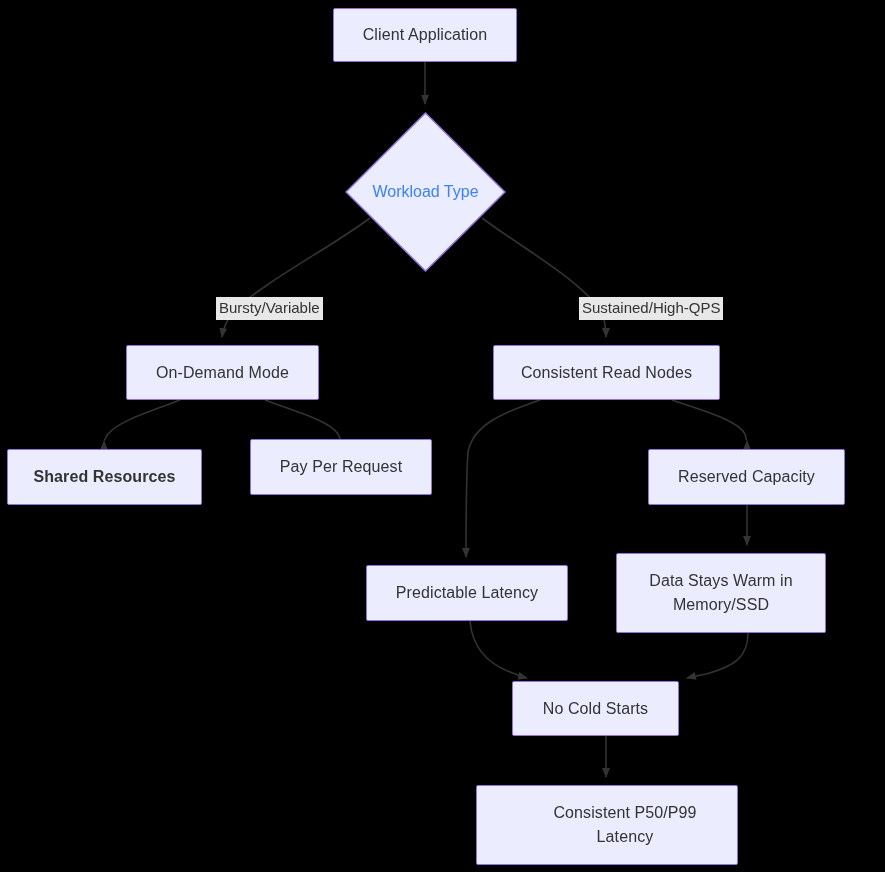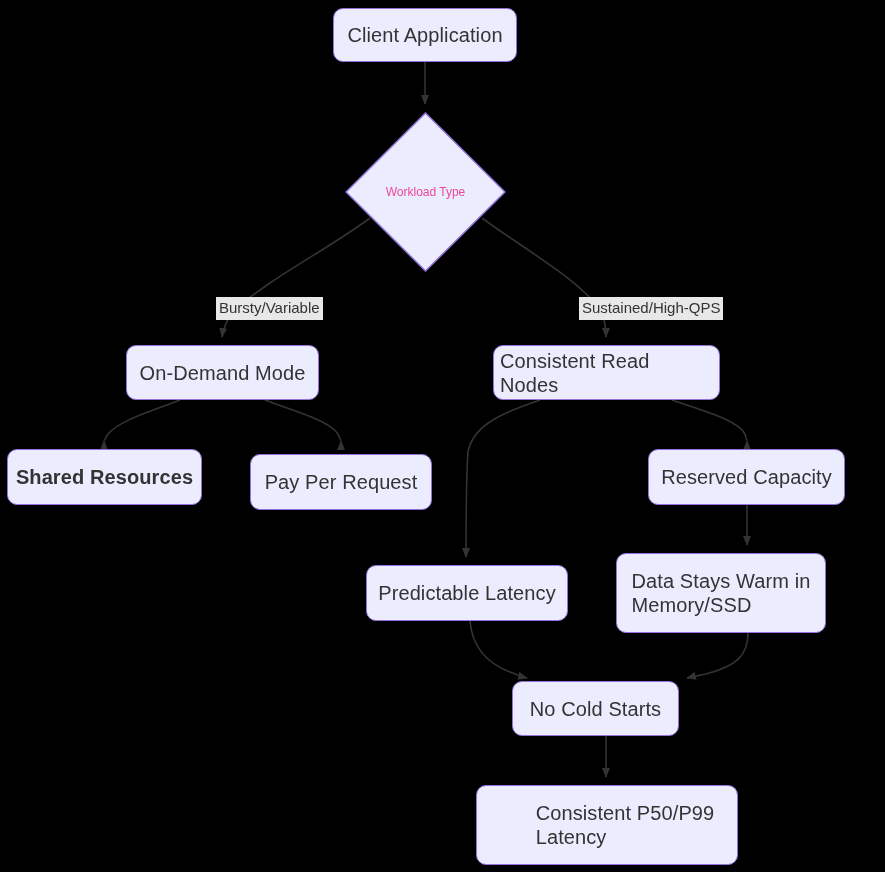--- a/index.html
+++ b/index.html
@@ -21,28 +21,28 @@
     top: 0;
     width: 885px;
     height: 872px;
     pointer-events: none;
   }
   .node {
     position: absolute;
     box-sizing: border-box;
     background: #ececff;
     border: 1px solid #9370db;
-    border-radius: 10px;
+    border-radius: 2px;
     color: #333333;
-    font-size: 20px;
+    font-size: 16px;
     line-height: 24px;
     display: flex;
     align-items: center;
     justify-content: center;
-    text-align: left;
+    text-align: center;
     letter-spacing: 0.1px;
   }
   .node-label {
     display: block;
     white-space: pre-line;
     padding: 0 6px;
   }
   .diamond {
     position: absolute;
     background: transparent;
@@ -57,22 +57,22 @@
   }
   .diamond .diamond-label {
     position: absolute;
     left: 0;
     top: 0;
     width: 100%;
     height: 100%;
     display: flex;
     align-items: center;
     justify-content: center;
-    color: #ec4899;
-    font-size: 12px;
+    color: #3b82f6;
+    font-size: 16px;
     line-height: 24px;
   }
   .edge-label {
     position: absolute;
     background: #e8e8e8;
     color: #333333;
     font-size: 15px;
     line-height: 20px;
     padding: 1px 3px;
     white-space: nowrap;
@@ -118,21 +118,21 @@
       </div>
       <div class="node" style="left: 126px; top: 345px; width: 193px; height: 55px;">
         <span class="node-label">On-Demand Mode</span>
       </div>
       <div class="node" style="left: 493px; top: 345px; width: 227px; height: 55px;">
         <span class="node-label">Consistent Read Nodes</span>
       </div>
       <div class="node" style="left: 7px; top: 449px; width: 195px; height: 56px; font-weight: bold;">
         <span class="node-label">Shared Resources</span>
       </div>
-      <div class="node" style="left: 250px; top: 454px; width: 182px; height: 56px;">
+      <div class="node" style="left: 250px; top: 439px; width: 182px; height: 56px;">
         <span class="node-label">Pay Per Request</span>
       </div>
       <div class="node" style="left: 648px; top: 449px; width: 197px; height: 56px;">
         <span class="node-label">Reserved Capacity</span>
       </div>
       <div class="node" style="left: 366px; top: 565px; width: 202px; height: 56px;">
         <span class="node-label">Predictable Latency</span>
       </div>
       <div class="node" style="left: 616px; top: 553px; width: 210px; height: 80px;">
         <span class="node-label">Data Stays Warm in

